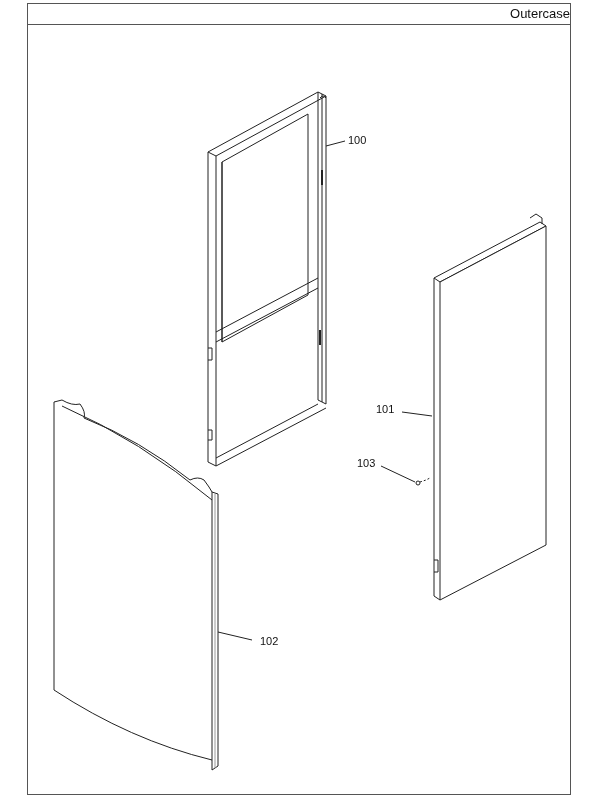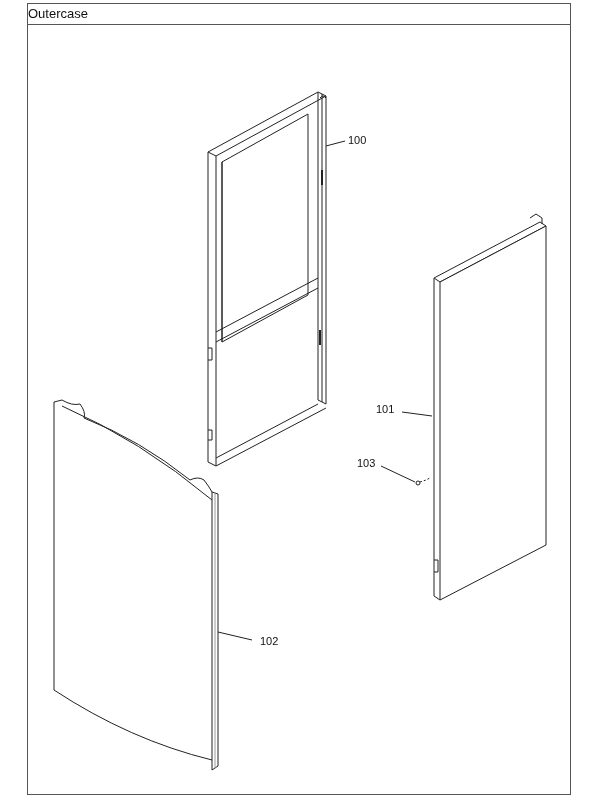--- a/index.html
+++ b/index.html
@@ -1,18 +1,18 @@
 <!DOCTYPE html>
 <html><head>
 <meta charset="utf-8">
 <style>
   html, body { margin: 0; padding: 0; background: #ffffff; }
   body { width: 600px; height: 800px; position: relative; overflow: hidden; font-family: "Liberation Sans", sans-serif; }
   .frame { position: absolute; left: 27px; top: 3px; width: 544px; height: 792px; border: 1px solid #555; box-sizing: border-box; }
-  .title-bar { position: absolute; left: 0; top: 0; right: 0; height: 20px; border-bottom: 1px solid #555; text-align: left; font-size: 13px; line-height: 20px; color: #111; }
+  .title-bar { position: absolute; left: 0; top: 0; right: 0; height: 20px; border-bottom: 1px solid #555; text-align: right; font-size: 13px; line-height: 20px; color: #111; }
   svg.diagram { position: absolute; left: 0; top: 0; }
   .callout { font-family: "Liberation Sans", sans-serif; font-size: 11px; fill: #111; }
 </style>
 </head>
 <body>
 
 <div class="frame">
   <div class="title-bar">Outercase</div>
 </div>
 

